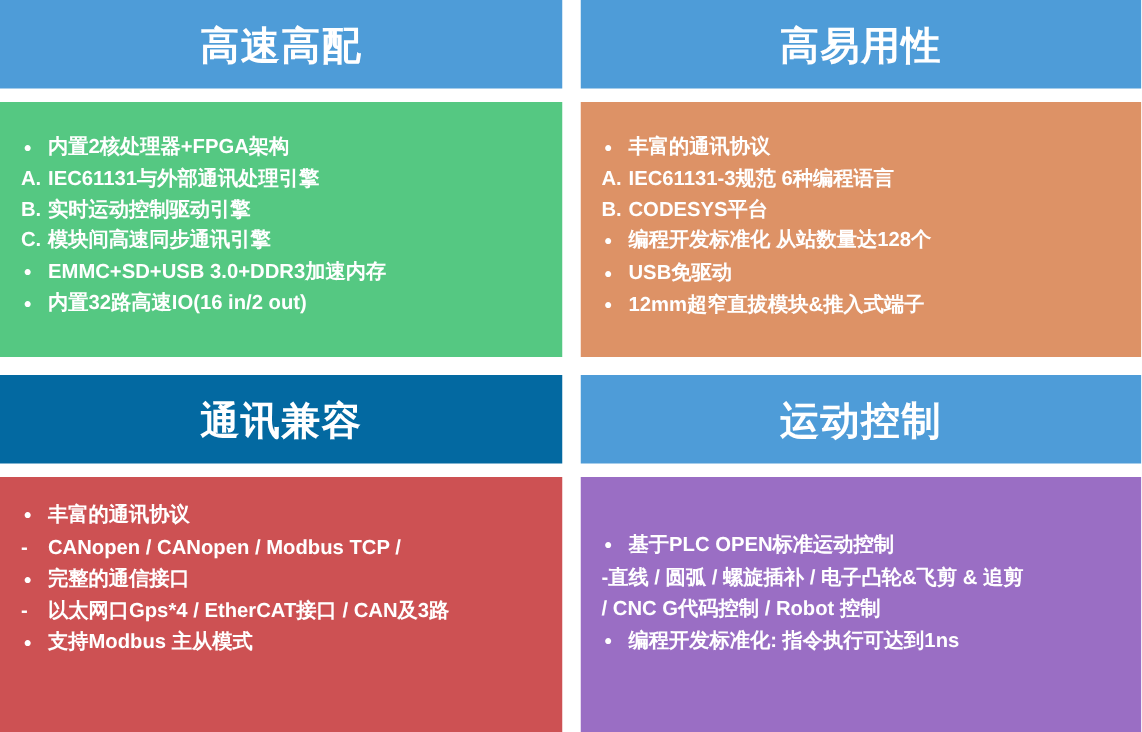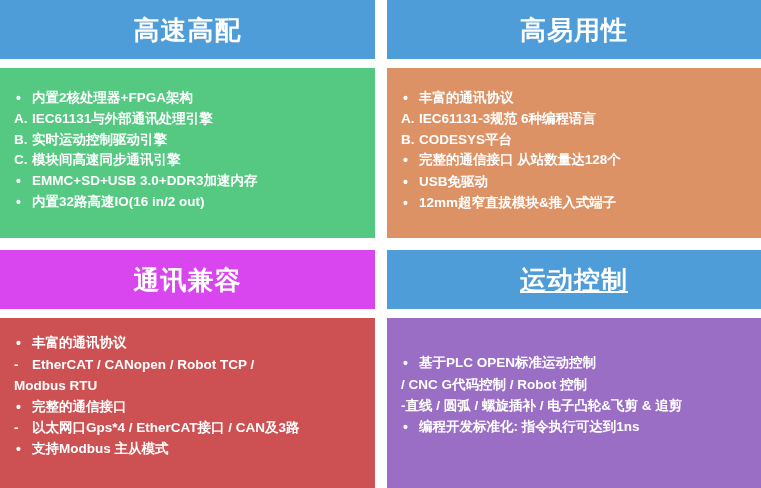--- a/index.html
+++ b/index.html
@@ -93,21 +93,21 @@
   #card-usability .card-header { background: #4e9cd8; }
   #card-usability .card-body   { background: #dd9266; }
   #card-usability .card-body   { padding-top: 20px; }
 
   
   #card-comms .card-header { background: #4e9cd8; }
   #card-comms .card-body   { background: #cd5153; }
   #card-comms .card-body   { padding-top: 15px; }
 
   
-  #card-motion .card-header { background: #4e9cd8; text-decoration: underline; }
+  #card-motion .card-header { background: #4e9cd8; }
   #card-motion .card-body   { background: #9a6ec4; }
   #card-motion .card-body   { padding-top: 35px; }
 
   #card-motion .bullet,
   #card-comms .bullet { line-height: 1.55; }
 </style>
 </head>
 <body>
 
 <div id="grid">
@@ -159,50 +159,47 @@
           <li class="bullet">
             <span class="marker">A.</span>
             <span class="btext">IEC61131-3规范 6种编程语言</span>
           </li>
           <li class="bullet">
             <span class="marker">B.</span>
             <span class="btext">CODESYS平台</span>
           </li>
           <li class="bullet dot">
             <span class="marker">•</span>
-            <span class="btext">完整的通信接口 从站数量达128个</span>
+            <span class="btext">编程开发标准化 从站数量达128个</span>
           </li>
           <li class="bullet dot">
             <span class="marker">•</span>
             <span class="btext">USB免驱动</span>
           </li>
           <li class="bullet dot">
             <span class="marker">•</span>
             <span class="btext">12mm超窄直拔模块&amp;推入式端子</span>
           </li>
         </ul>
     </div>
   </div>
 
   <div class="card" id="card-comms">
-    <div class="card-header" style="background: #d946ef;">
+    <div class="card-header" style="background: #0369a1;">
       <span>通讯兼容</span>
     </div>
     <div class="card-body" style="background: rgb(205, 81, 83);">
       <ul class="bullets">
           <li class="bullet dot">
             <span class="marker">•</span>
             <span class="btext">丰富的通讯协议</span>
           </li>
           <li class="bullet">
             <span class="marker">-</span>
-            <span class="btext">EtherCAT / CANopen / Robot TCP /</span>
-          </li>
-          <li class="bullet flush">
-            <span class="btext">Modbus RTU</span>
+            <span class="btext">CANopen / CANopen / Modbus TCP /</span>
           </li>
           <li class="bullet dot">
             <span class="marker">•</span>
             <span class="btext">完整的通信接口</span>
           </li>
           <li class="bullet">
             <span class="marker">-</span>
             <span class="btext">以太网口Gps*4 / EtherCAT接口 / CAN及3路</span>
           </li>
           <li class="bullet dot">
@@ -217,25 +214,25 @@
     <div class="card-header" style="background: rgb(78, 156, 216);">
       <span>运动控制</span>
     </div>
     <div class="card-body" style="background: rgb(154, 110, 196);">
       <ul class="bullets">
           <li class="bullet dot">
             <span class="marker">•</span>
             <span class="btext">基于PLC OPEN标准运动控制</span>
           </li>
           <li class="bullet flush">
+            <span class="btext">-直线 / 圆弧 / 螺旋插补 / 电子凸轮&amp;飞剪 &amp; 追剪</span>
+          </li>
+          <li class="bullet flush">
             <span class="btext">/ CNC G代码控制 / Robot 控制</span>
           </li>
-          <li class="bullet flush">
-            <span class="btext">-直线 / 圆弧 / 螺旋插补 / 电子凸轮&amp;飞剪 &amp; 追剪</span>
-          </li>
           <li class="bullet dot">
             <span class="marker">•</span>
             <span class="btext">编程开发标准化: 指令执行可达到1ns</span>
           </li>
         </ul>
     </div>
   </div>
 
 </div>
 

